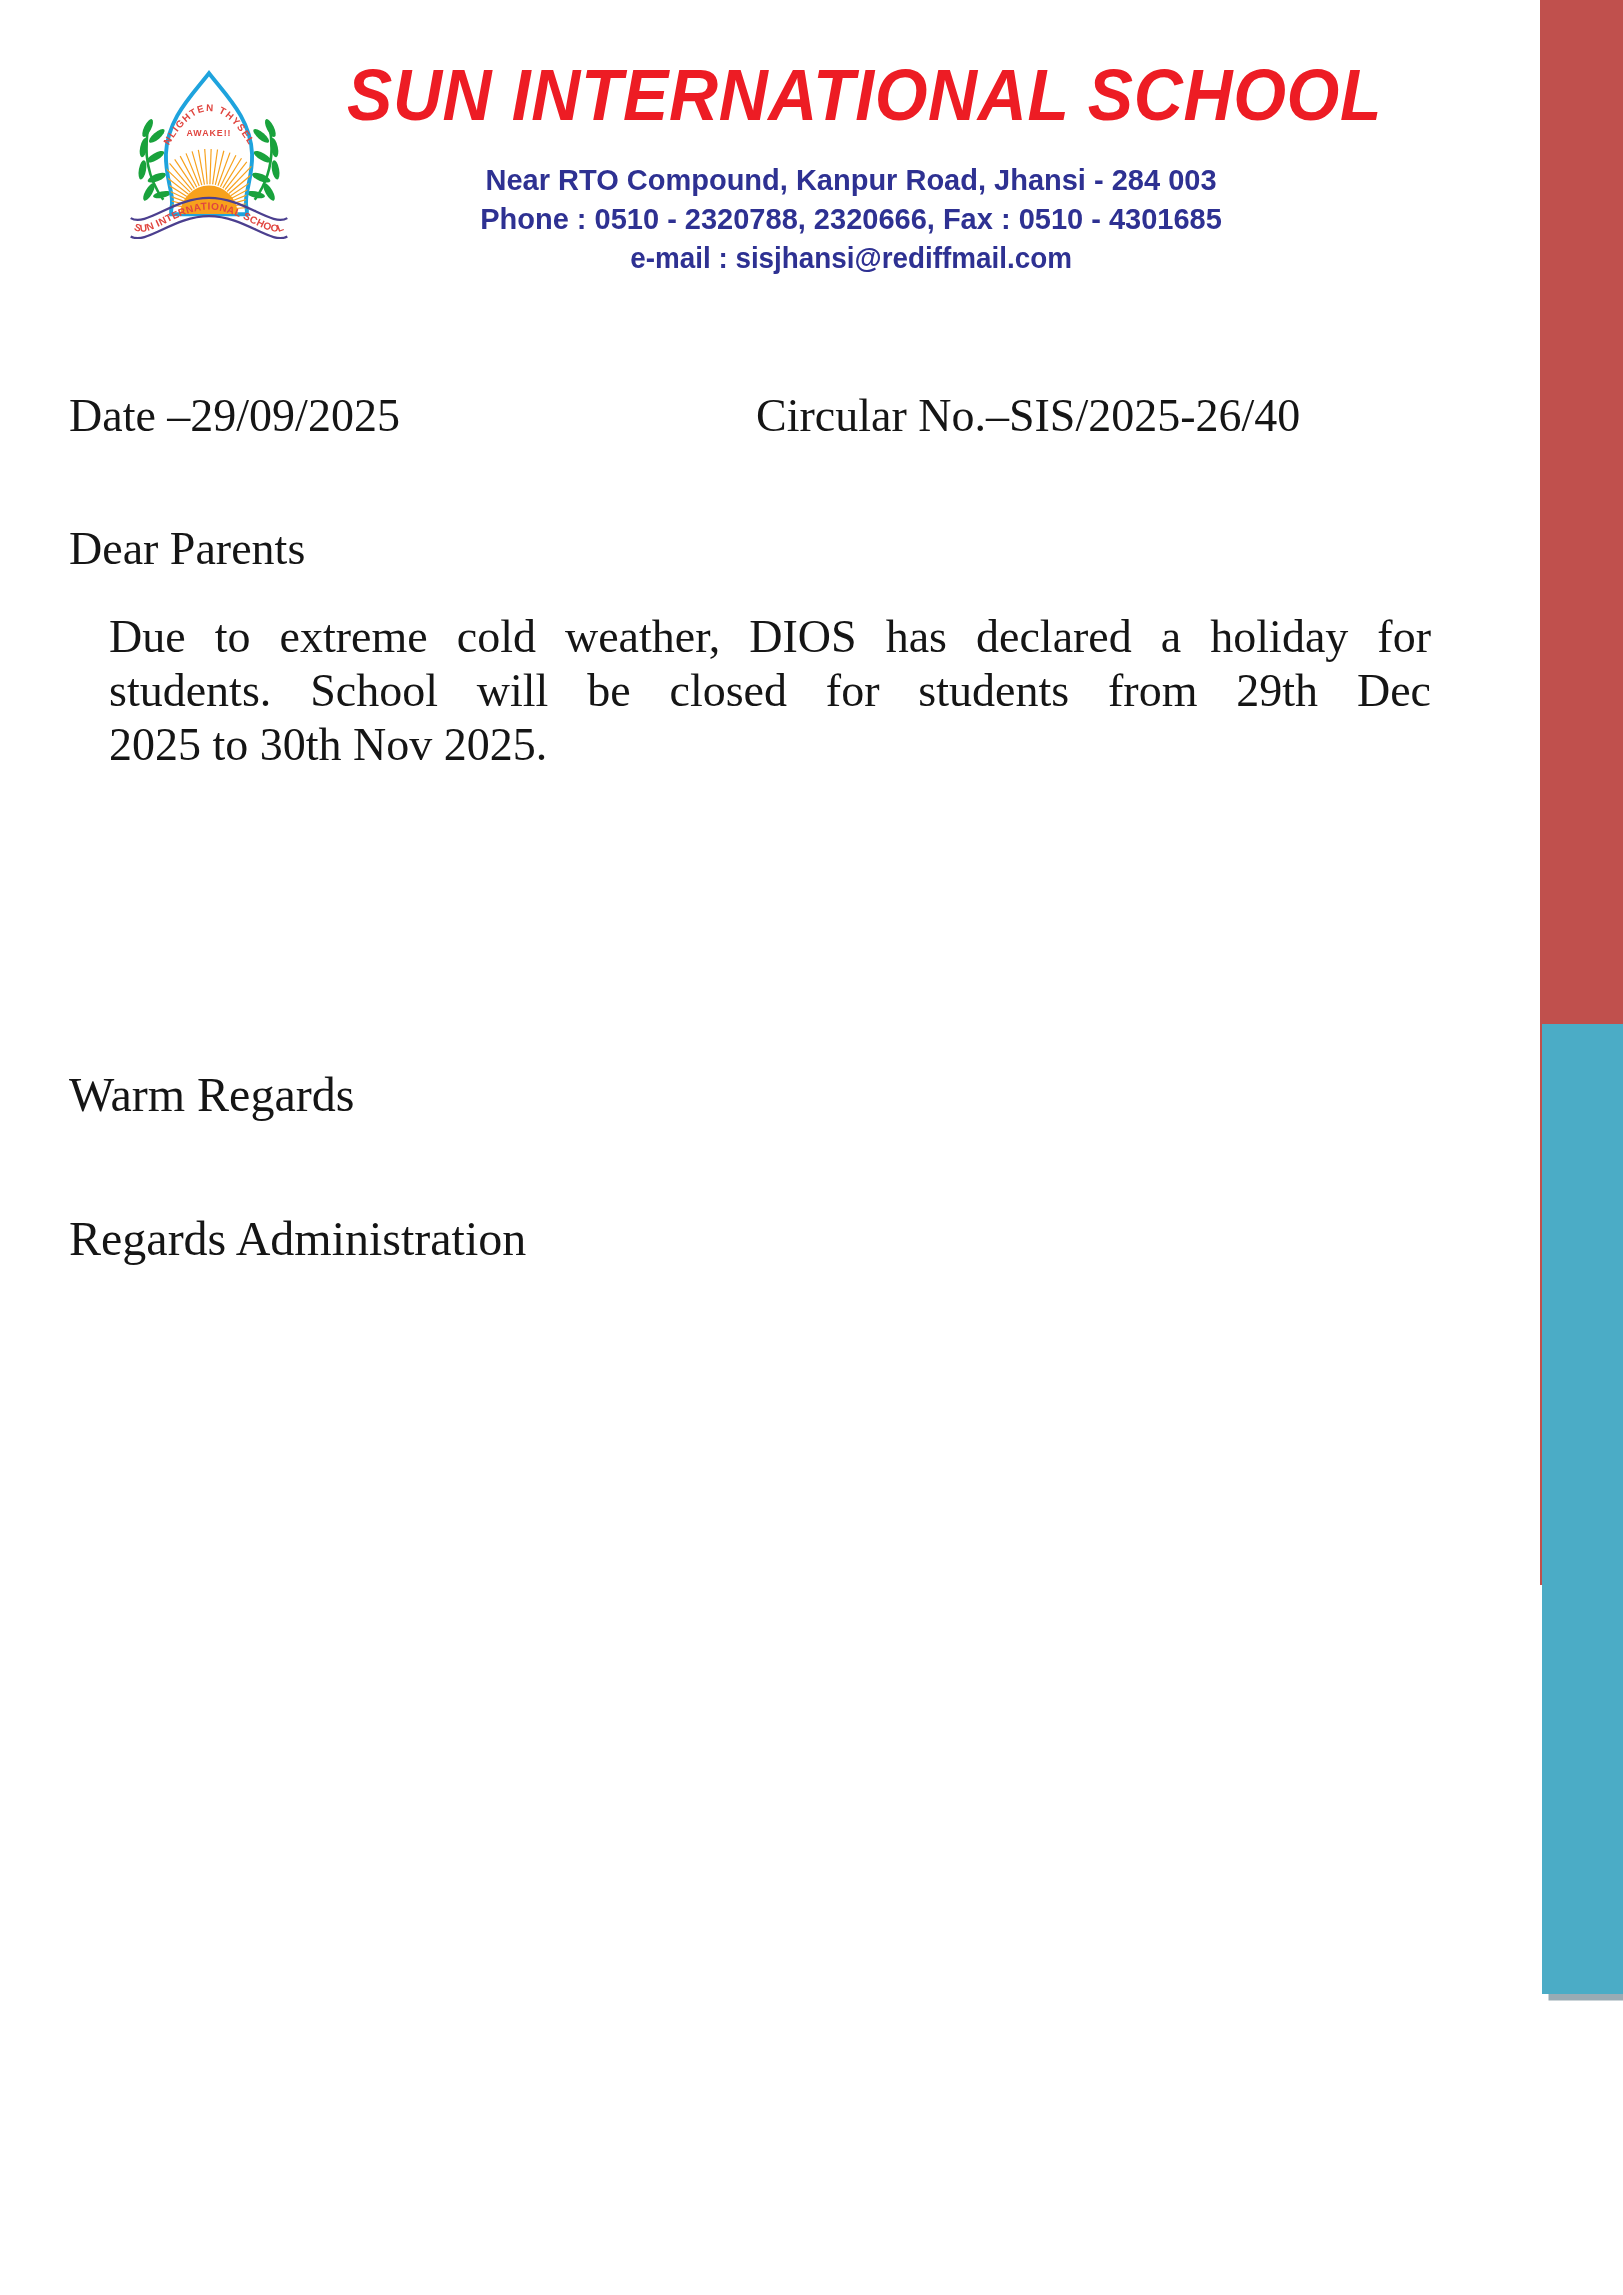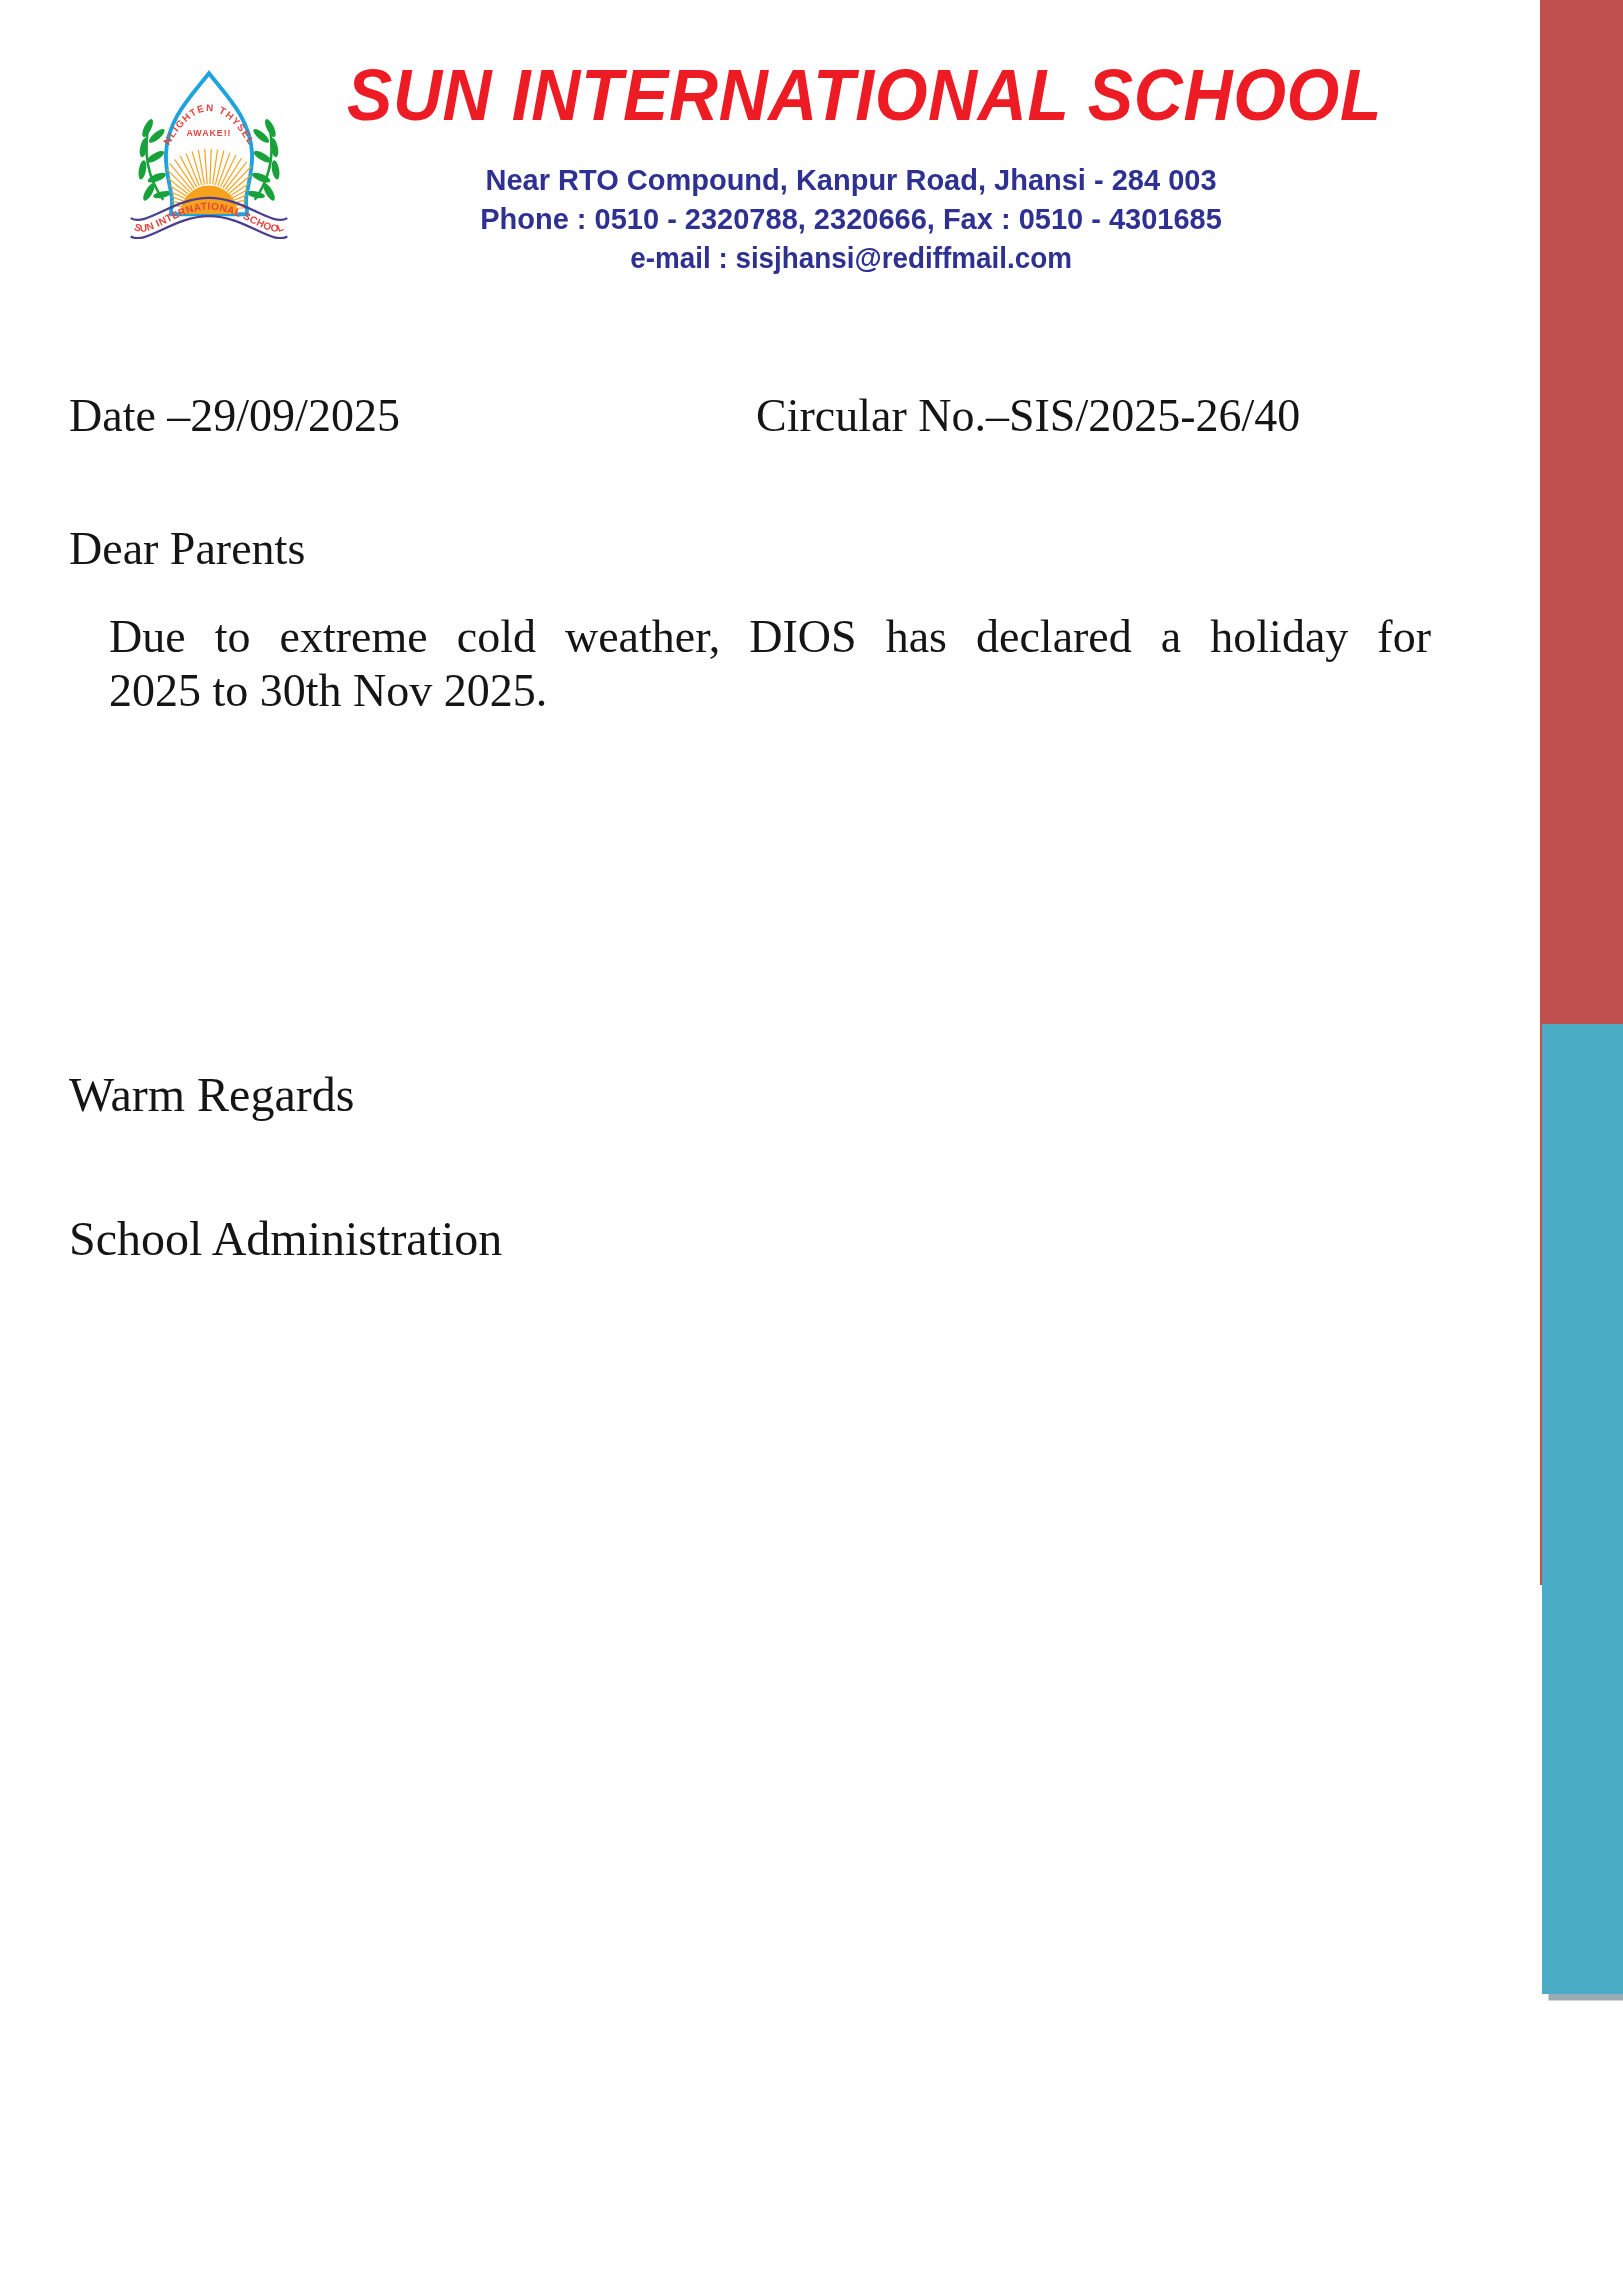--- a/index.html
+++ b/index.html
@@ -136,20 +136,21 @@
 
   <div class="date-row">
     <span>Date –29/09/2025</span>
     <span class="circ">Circular No.–SIS/2025-26/40</span>
   </div>
 
   <div class="salutation">Dear Parents</div>
 
   <div class="para">
     <div class="jline">Due to extreme cold weather, DIOS has declared a holiday for</div>
+    <div class="jline">students. School will be closed for students from 29th Dec</div>
     <div class="lastline">2025 to 30th Nov 2025.</div>
   </div>
 
   <div class="closing">Warm Regards</div>
-  <div class="signature">School Administration</div>
+  <div class="signature">Regards Administration</div>
 
 </div>
 
 
 </body></html>

